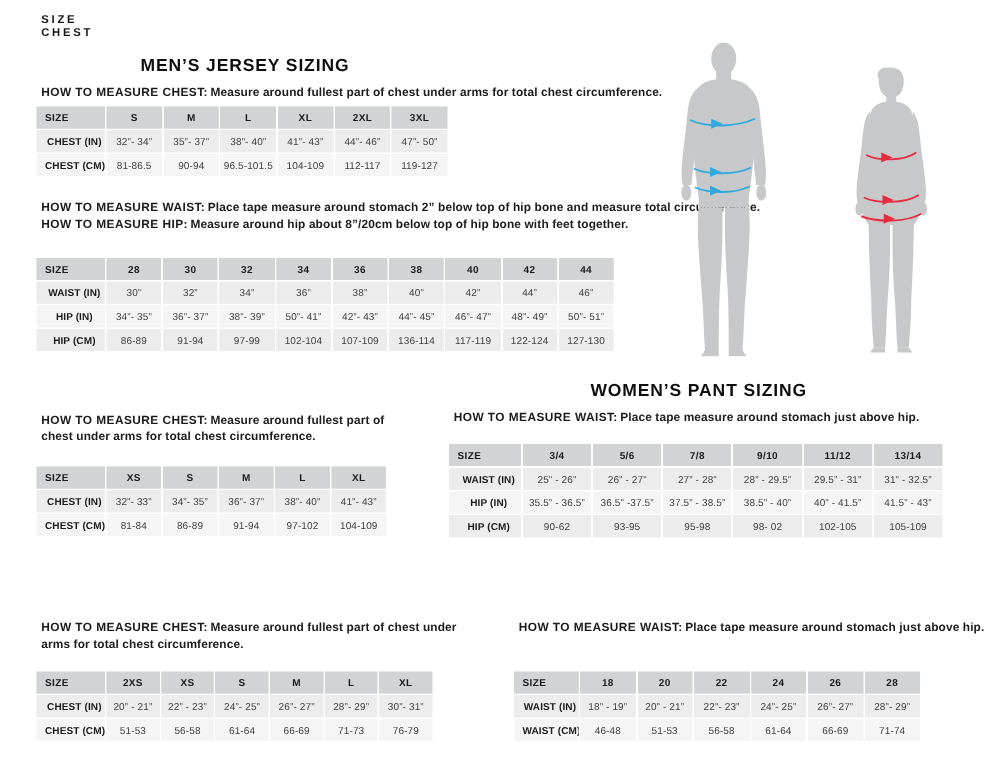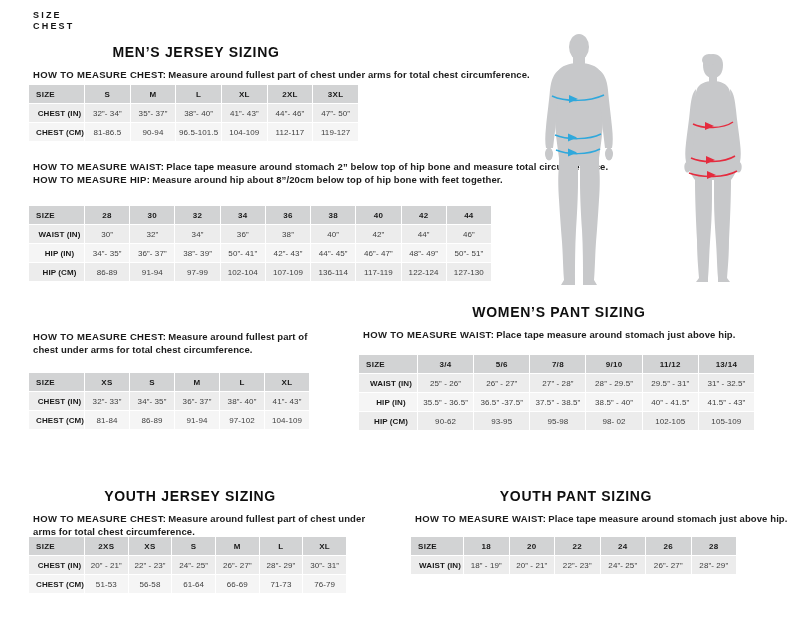--- a/index.html
+++ b/index.html
@@ -303,21 +303,20 @@
           <td>95-98</td>
           <td>98- 02</td>
           <td>102-105</td>
           <td>105-109</td>
         </tr>
       </tbody>
     </table>
 </section>
 
 <section class="sec" style="left:28px;top:488px;width:319px;">
-  <h2>YOUTH JERSEY SIZING</h2>
   <p class="howto" style="margin-top:9px;width:345px;"><b>HOW TO MEASURE CHEST:</b><span class="t">Measure around fullest part of chest under arms for total chest circumference.</span></p>
   <table class="sizes" style="top:48px;width:319px;">
       <thead>
         <tr>
           <th>SIZE</th>
           <th>2XS</th>
           <th>XS</th>
           <th>S</th>
           <th>M</th>
           <th>L</th>
@@ -341,21 +340,20 @@
           <td>61-64</td>
           <td>66-69</td>
           <td>71-73</td>
           <td>76-79</td>
         </tr>
       </tbody>
     </table>
 </section>
 
 <section class="sec" style="left:410px;top:488px;width:327px;--c1:44px;">
-  <h2>YOUTH PANT SIZING</h2>
   <p class="howto nowrap" style="margin-top:9px;"><b>HOW TO MEASURE WAIST:</b><span class="t">Place tape measure around stomach just above hip.</span></p>
   <table class="sizes" style="top:48px;width:327px;">
       <thead>
         <tr>
           <th>SIZE</th>
           <th>18</th>
           <th>20</th>
           <th>22</th>
           <th>24</th>
           <th>26</th>
@@ -365,15 +363,24 @@
       <tbody>
         <tr>
           <td class="rowlabel">WAIST (IN)</td>
           <td>18” - 19”</td>
           <td>20” - 21”</td>
           <td>22”- 23”</td>
           <td>24”- 25”</td>
           <td>26”- 27”</td>
           <td>28”- 29”</td>
         </tr>
+        <tr>
+          <td class="rowlabel">WAIST (CM)</td>
+          <td>46-48</td>
+          <td>51-53</td>
+          <td>56-58</td>
+          <td>61-64</td>
+          <td>66-69</td>
+          <td>71-74</td>
+        </tr>
       </tbody>
     </table>
 </section>
 
 </body></html>

